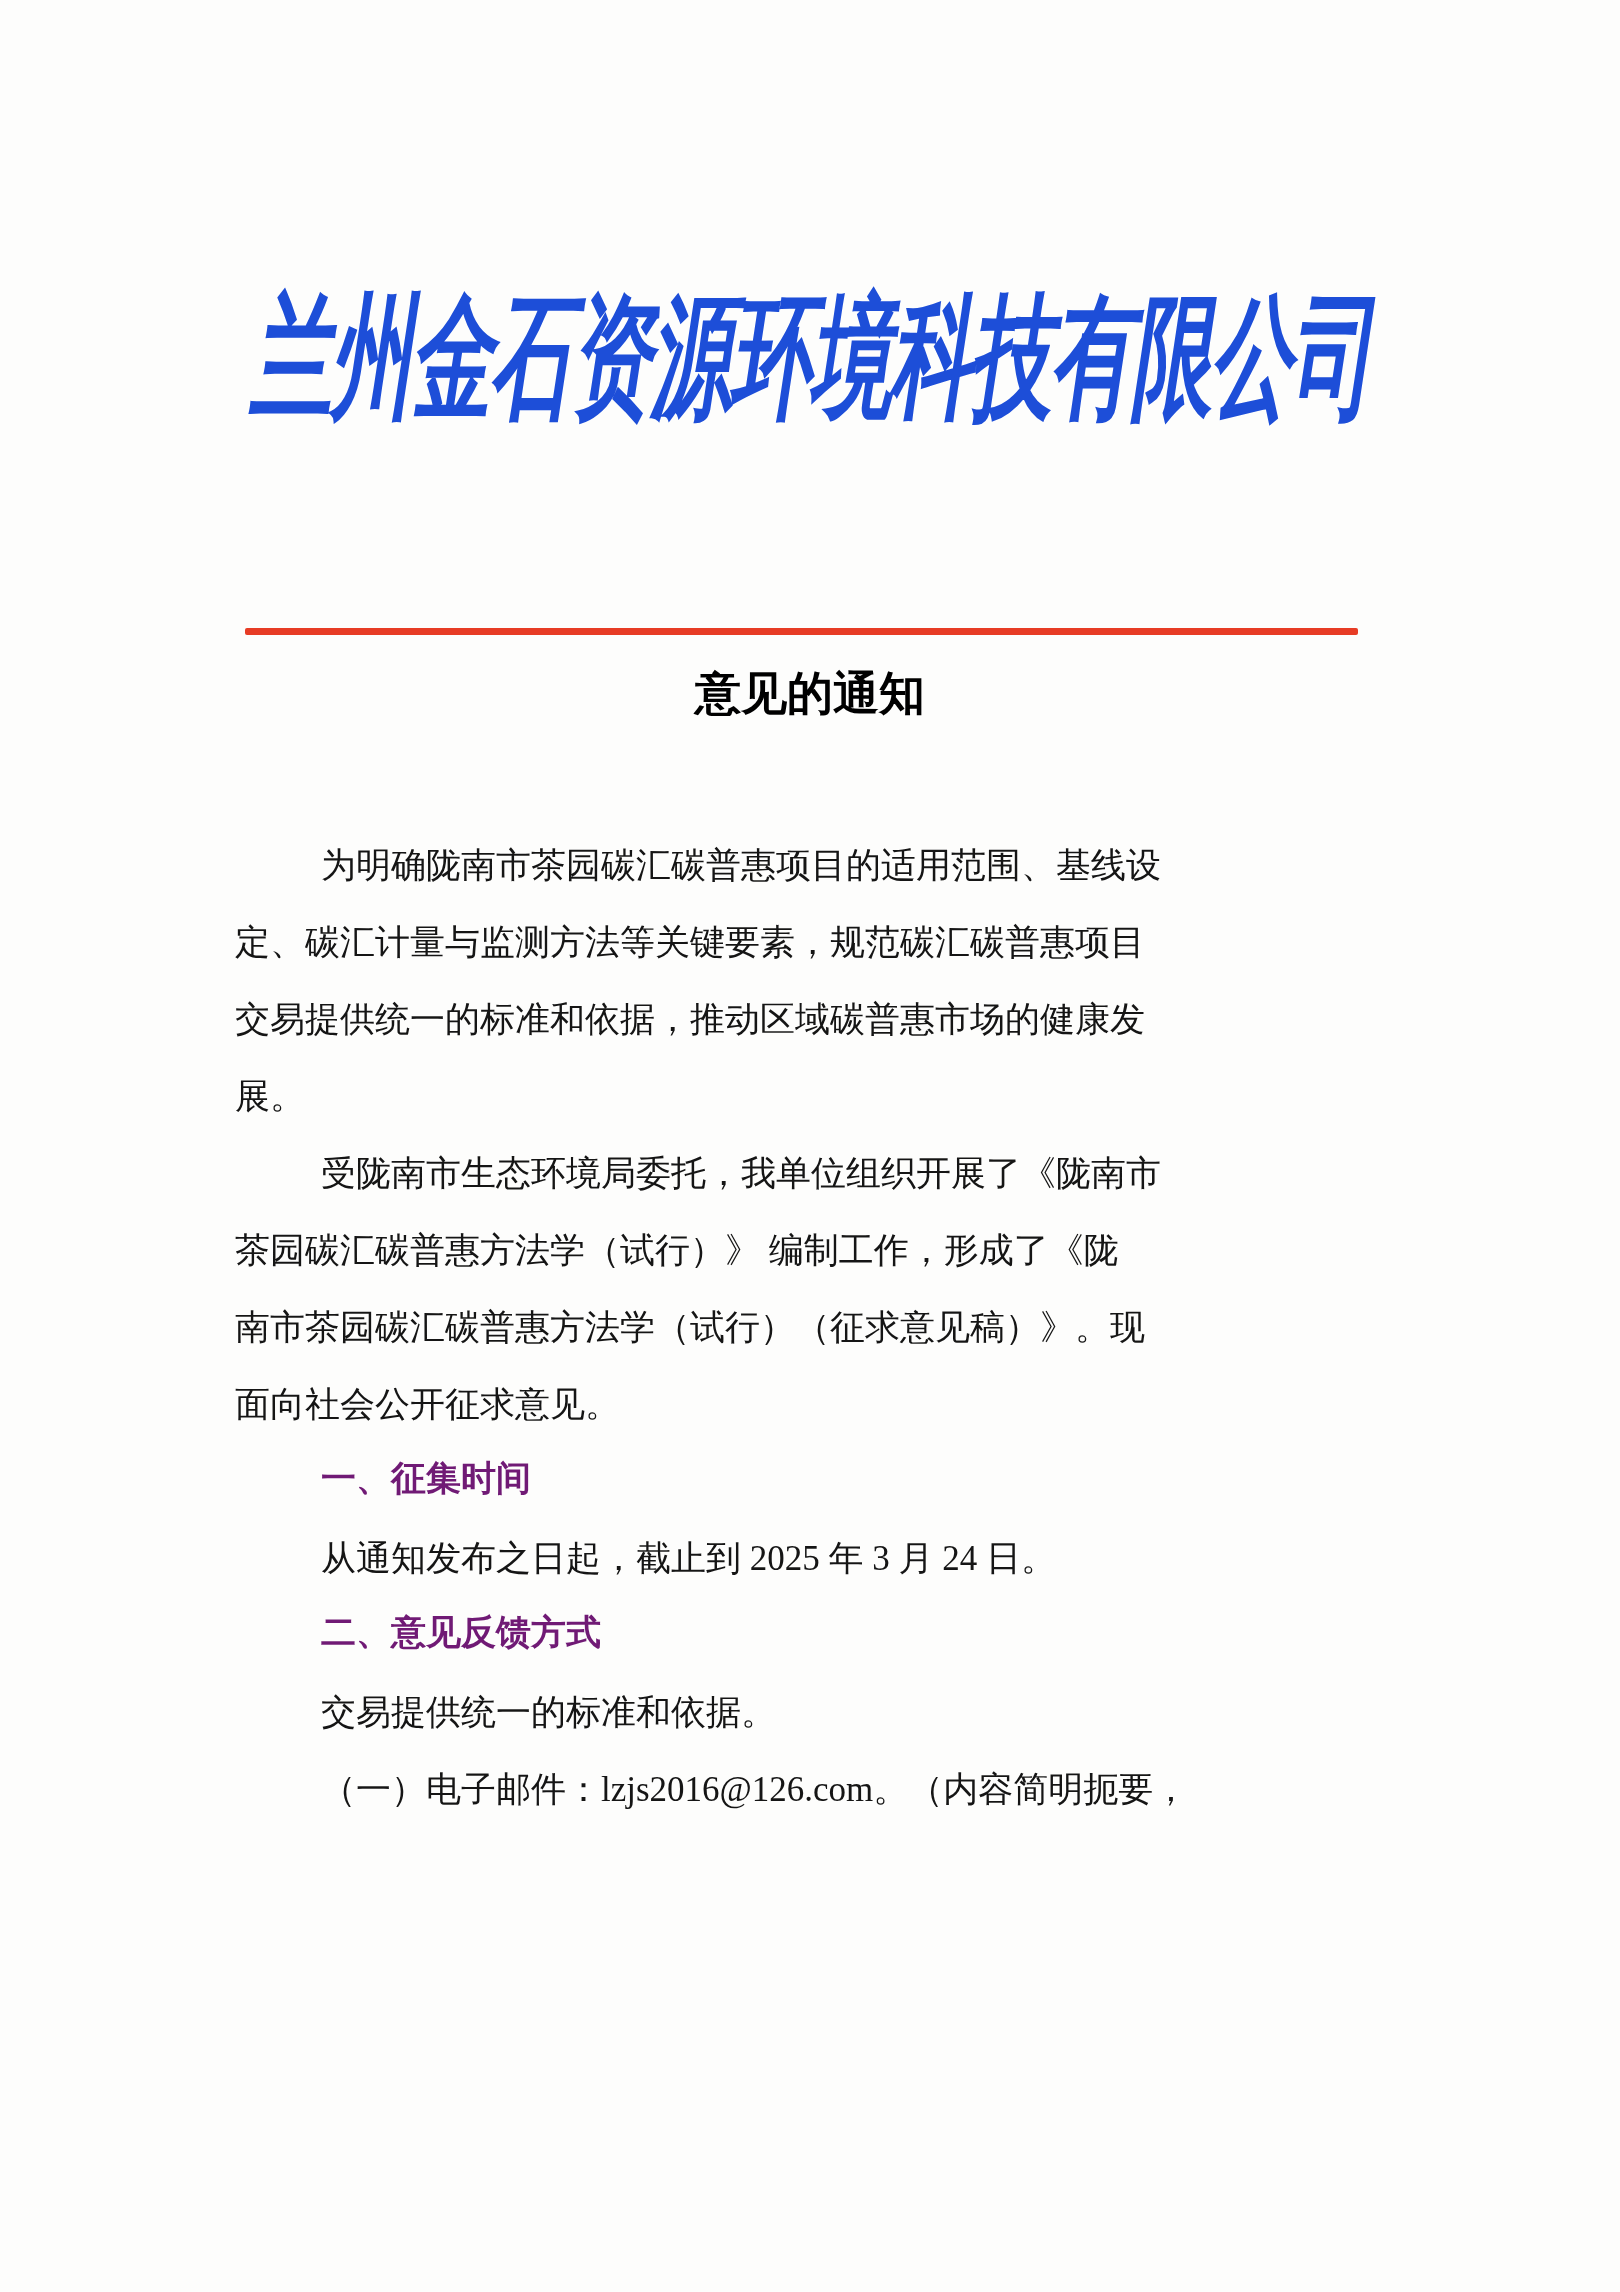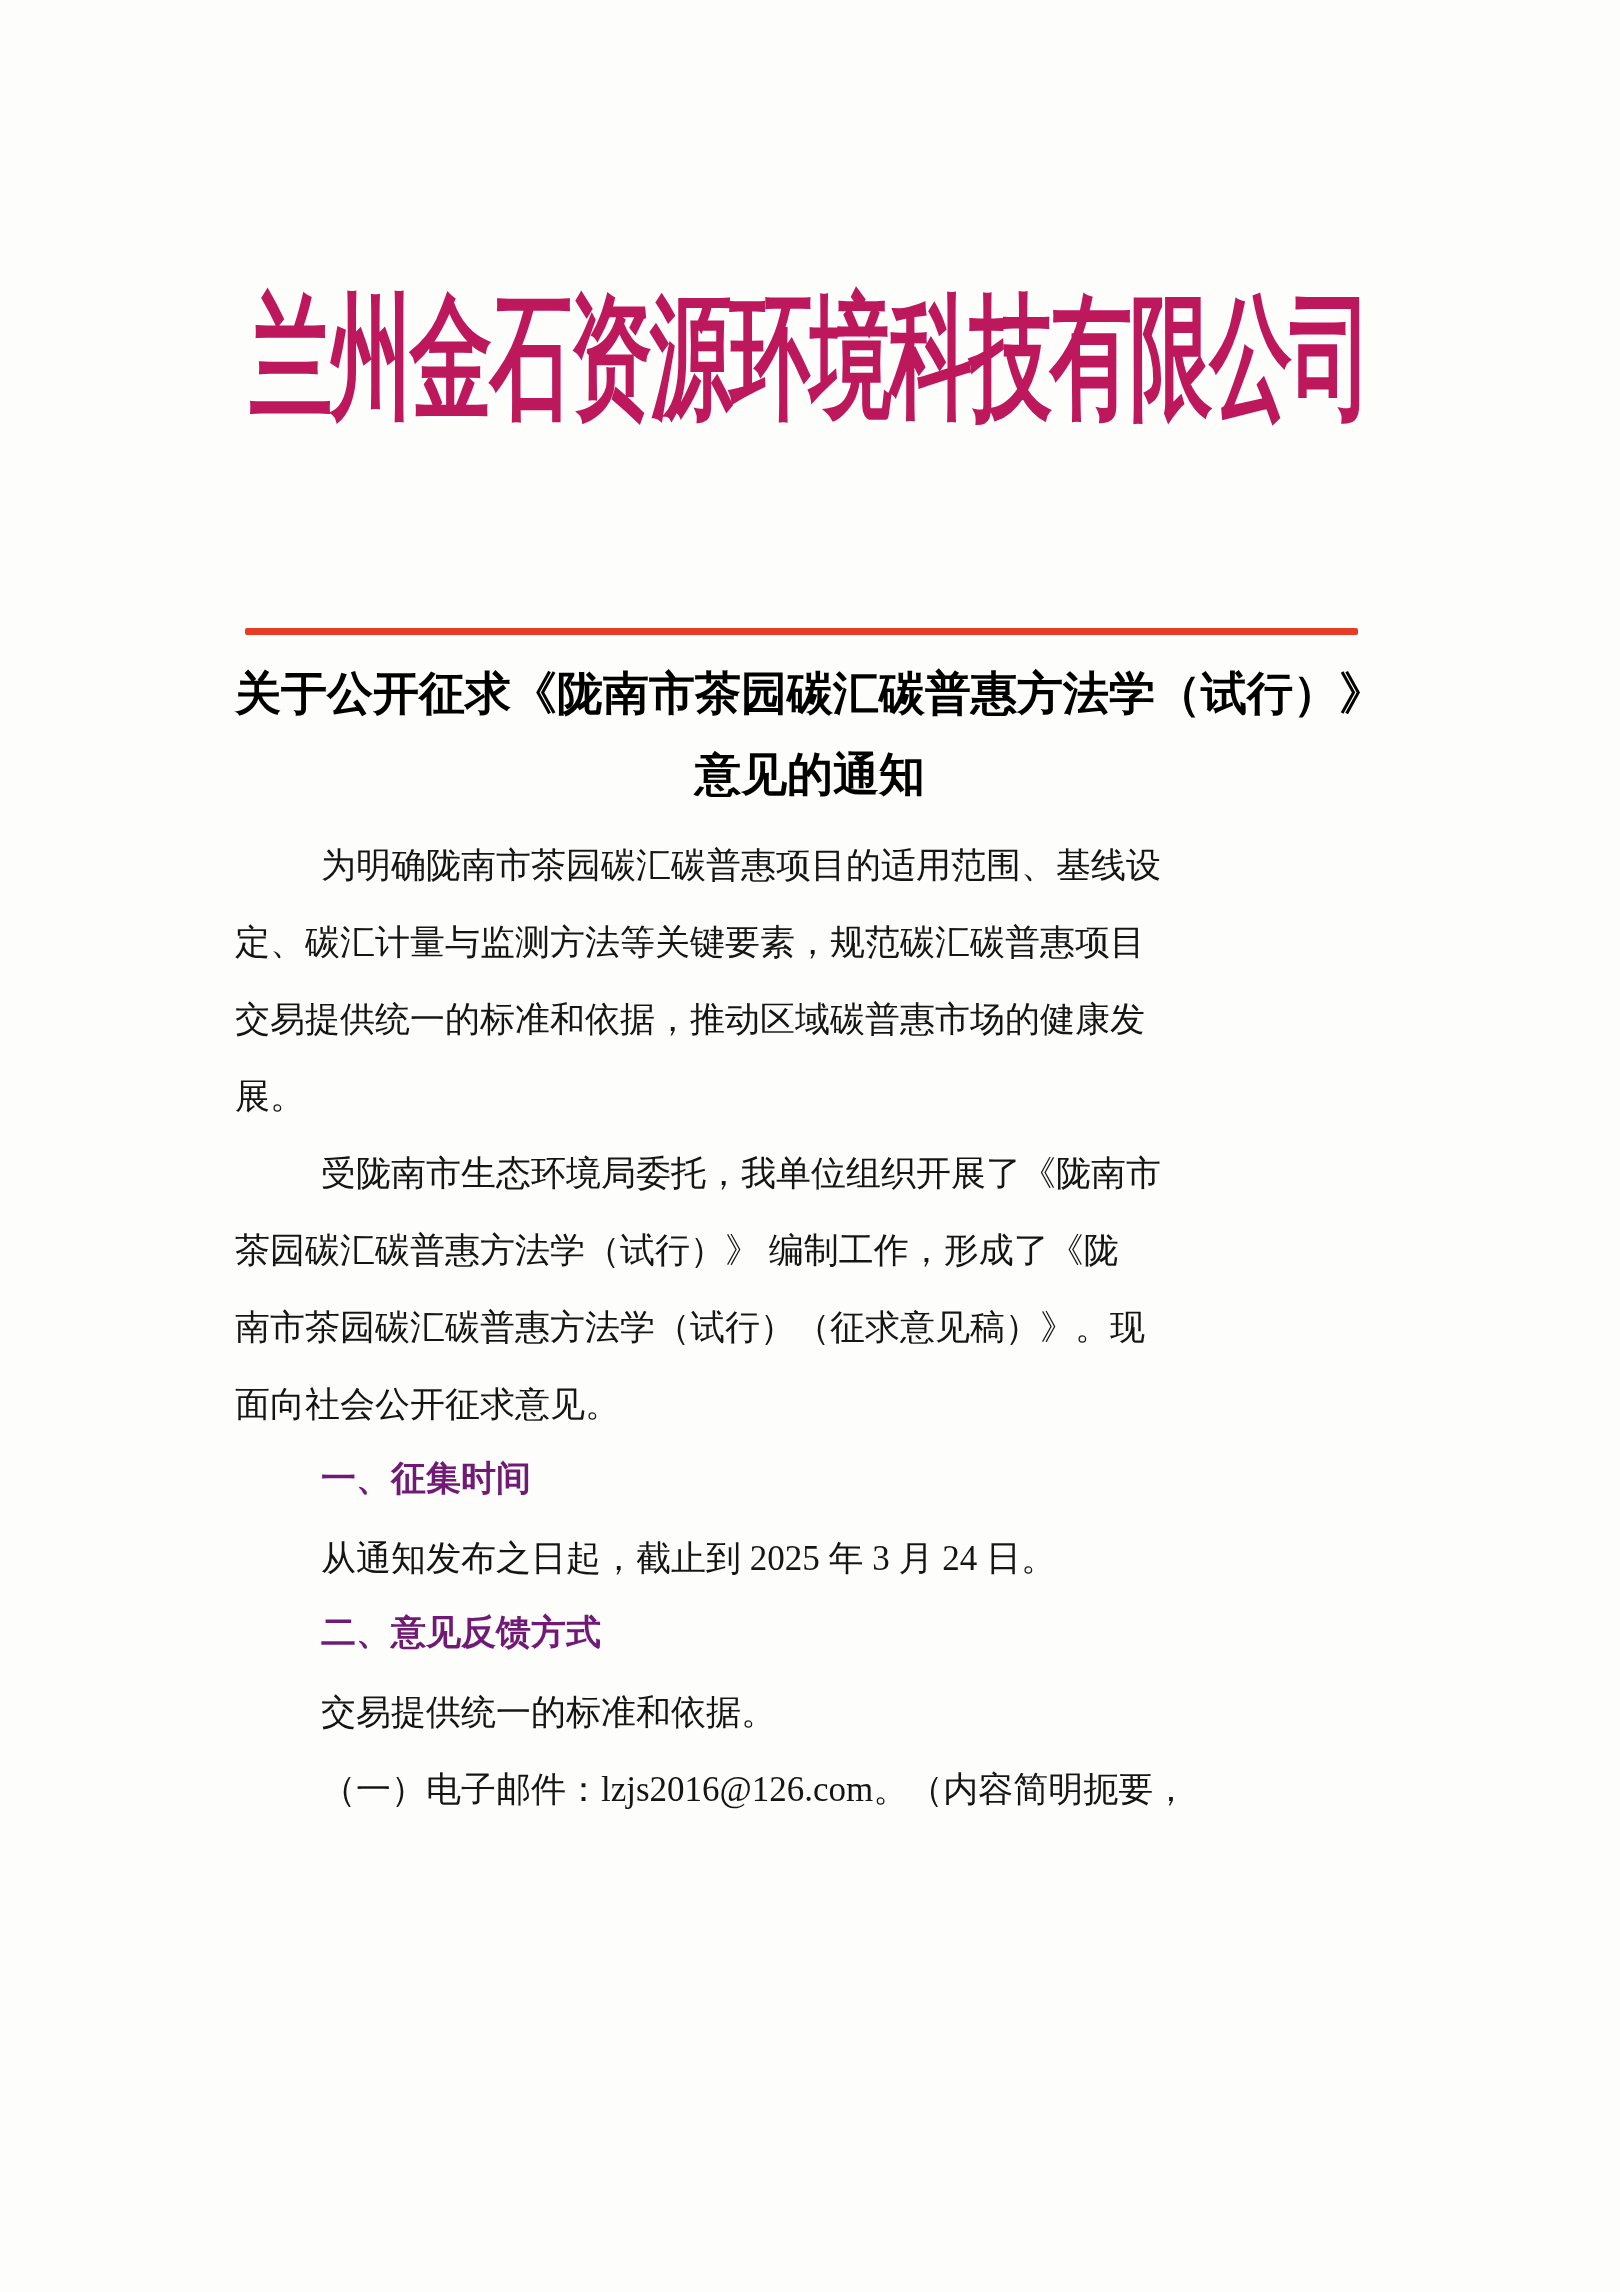--- a/index.html
+++ b/index.html
@@ -14,23 +14,24 @@
   
   .letterhead {
     position: absolute;
     top: 318px;
     left: 0;
     width: 100%;
     text-align: center;
     line-height: 82px;
     font-size: 82px;
     font-weight: bold;
-    color: #be185d;
+    color: #1d4ed8;
     letter-spacing: -2px;
     white-space: nowrap;
+    font-style: italic;
   }
   .letterhead .stretch {
     display: inline-block;
     transform: scaleY(1.65);
     transform-origin: 50% 50%;
   }
   
   .red-rule {
     position: absolute;
     top: 628px;
@@ -77,21 +78,20 @@
 
 <div class="page">
 
   <div class="letterhead">
     <span class="stretch">兰州金石资源环境科技有限公司</span>
   </div>
 
   <div class="red-rule"></div>
 
   <div class="doc-title">
-    <div class="line">关于公开征求《陇南市茶园碳汇碳普惠方法学（试行）》</div>
     <div class="line">意见的通知</div>
   </div>
 
   <div class="body-block">
 
     <div>
       <div class="line indent">为明确陇南市茶园碳汇碳普惠项目的适用范围、基线设</div>
       <div class="line">定、碳汇计量与监测方法等关键要素，规范碳汇碳普惠项目</div>
       <div class="line">交易提供统一的标准和依据，推动区域碳普惠市场的健康发</div>
       <div class="line">展。</div>

